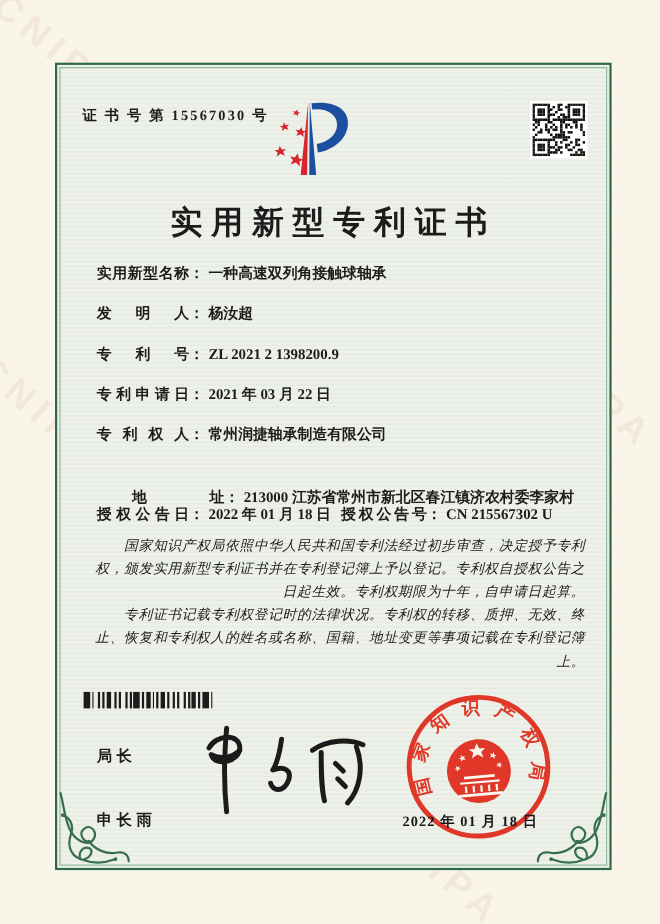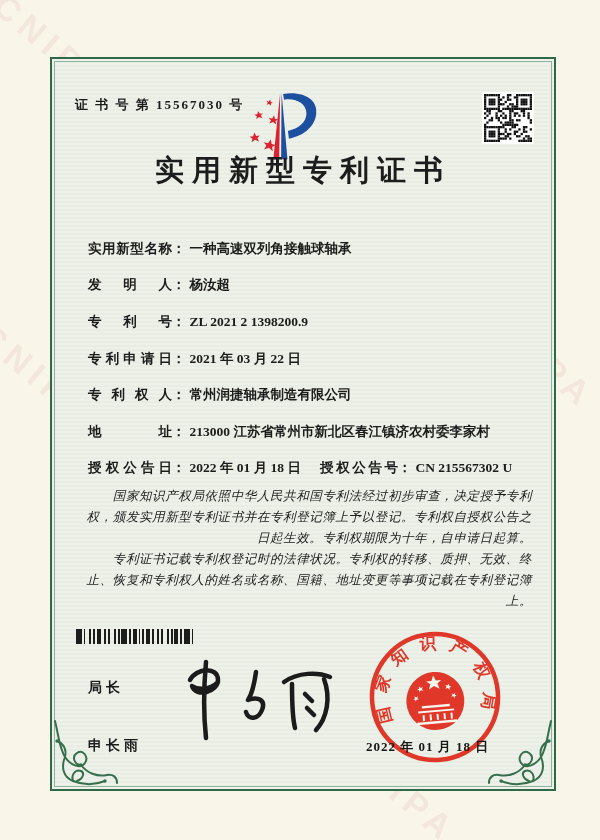--- a/index.html
+++ b/index.html
@@ -35,28 +35,28 @@
   .corner.bl{left:51px;top:719px;}
   .corner.br{left:485px;top:719px;transform:scaleX(-1);}
   
   .certno{
     position:absolute;left:75px;top:96px;
     font-size:13px;font-weight:600;letter-spacing:2px;
   }
   .logo{position:absolute;left:247px;top:90px;}
   .qr{position:absolute;left:482px;top:92px;background:#fff;padding:2px;}
   .title{
-    position:absolute;left:50px;top:151px;width:506px;text-align:center;
+    position:absolute;left:50px;top:183px;width:506px;text-align:center;
     font-size:29px;font-weight:700;letter-spacing:8px;
   }
   
   .frow{position:absolute;left:88px;width:445px;font-size:13.5px;font-weight:700;white-space:nowrap;}
   .flabel{display:inline-block;width:84px;text-align:justify;text-align-last:justify;vertical-align:bottom;}
   .fcolon{display:inline-block;margin-right:4px;}
-  .fpair2{position:absolute;left:222px;top:0;margin-left:10px;}
+  .fpair2{position:absolute;left:222px;top:0;}
   
   .bodytext{
     position:absolute;left:80px;top:486px;width:452px;
     font-size:12.5px;font-style:italic;line-height:21px;letter-spacing:.6px;
   }
   .bodytext p{margin:0;text-indent:2em;text-align:right;}
   
   .barcode{position:absolute;left:76px;top:629px;height:15px;display:flex;align-items:stretch;}
   .barcode span{display:block;height:100%;}
   
@@ -372,21 +372,21 @@
   </div>
   <div class="frow" style="top:313px;">
     <span class="flabel">专利号</span><span class="fcolon">：</span><span>ZL 2021 2 1398200.9</span>
   </div>
   <div class="frow" style="top:350px;">
     <span class="flabel">专利申请日</span><span class="fcolon">：</span><span>2021 年 03 月 22 日</span>
   </div>
   <div class="frow" style="top:386px;">
     <span class="flabel">专利权人</span><span class="fcolon">：</span><span>常州润捷轴承制造有限公司</span>
   </div>
-  <div class="frow" style="top:423px;">
+  <div class="frow" style="top:443px;margin-left:32px;">
     <span class="flabel">地址</span><span class="fcolon">：</span><span>213000 江苏省常州市新北区春江镇济农村委李家村</span>
   </div>
   <div class="frow" style="top:459px;">
     <span class="flabel">授权公告日</span><span class="fcolon">：</span><span>2022 年 01 月 18 日</span>
     <span class="fpair2">
       <span class="flabel" style="width:78px;">授权公告号</span><span class="fcolon">：</span><span>CN 215567302 U</span>
     </span>
   </div>
 
   <div class="bodytext">

